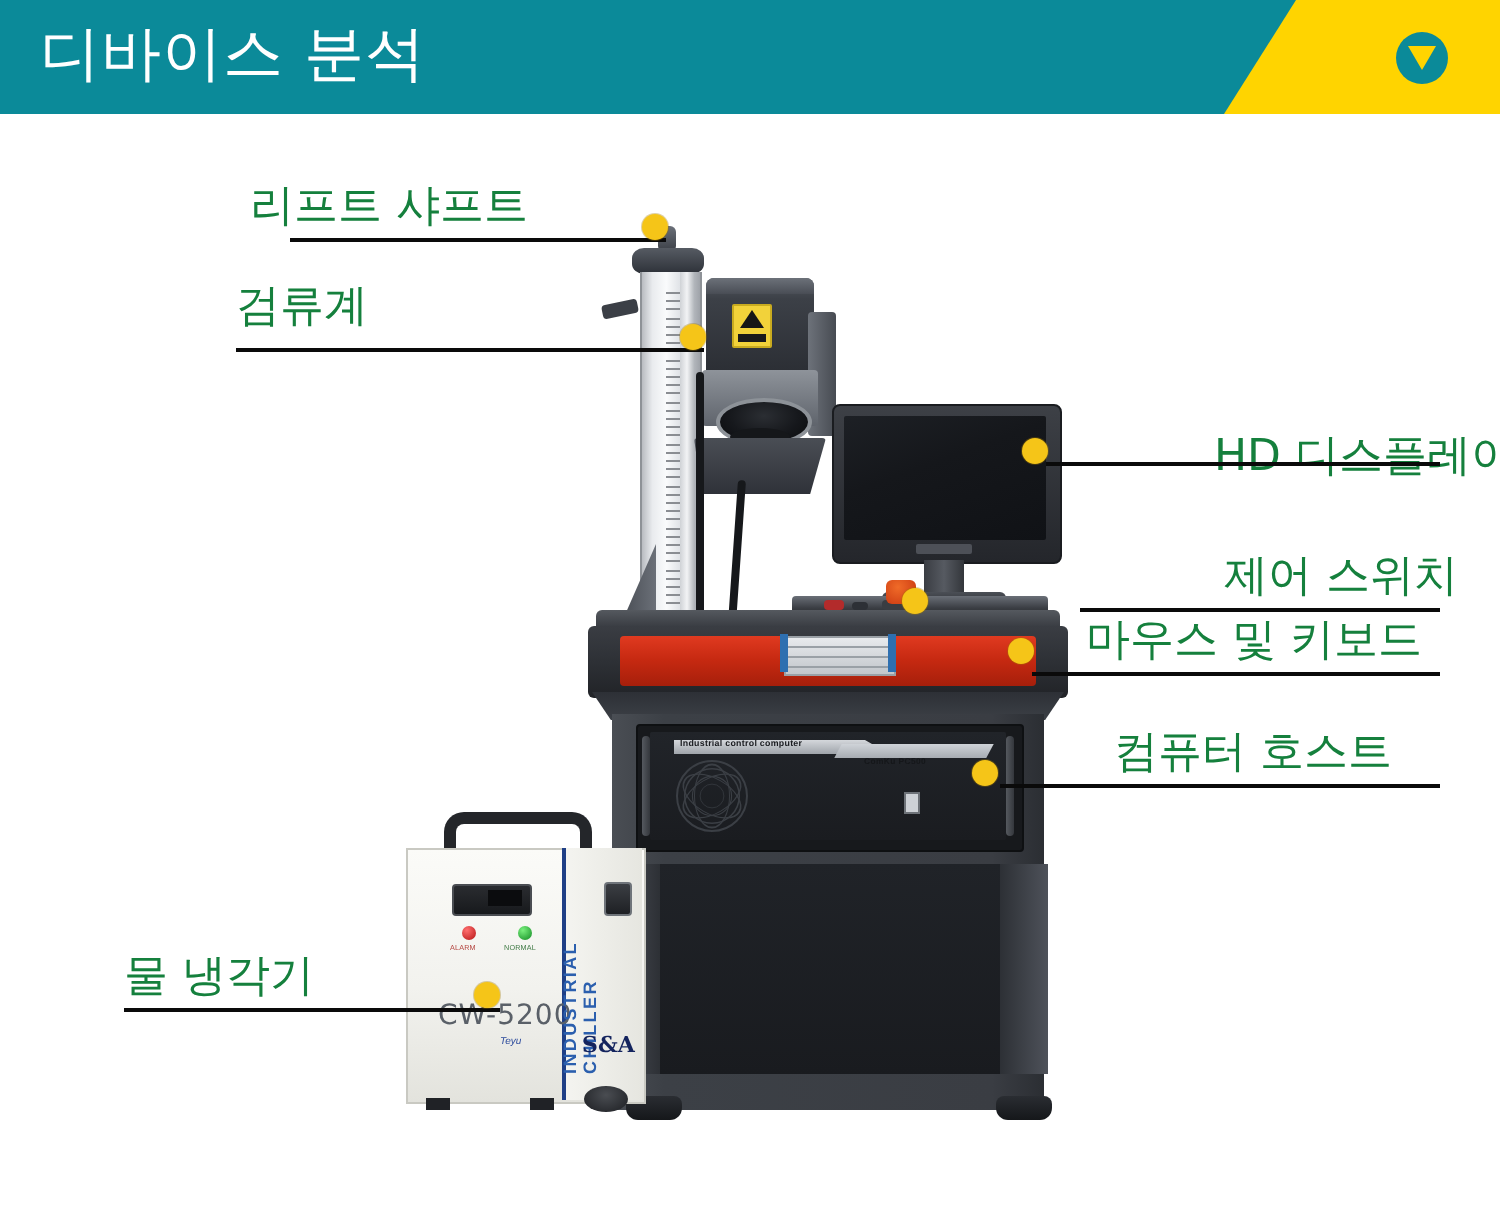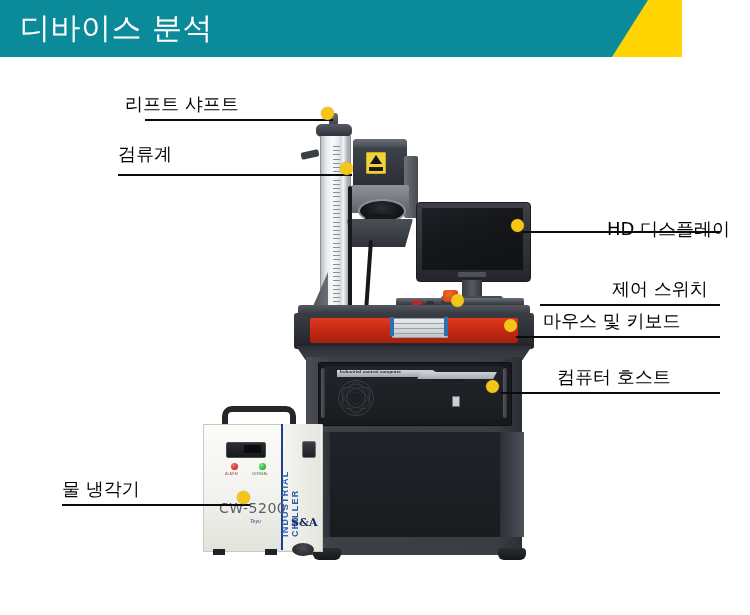--- a/index.html
+++ b/index.html
@@ -7,44 +7,44 @@
   body{
     width:750px;height:615px;
     background:#ffffff;
     font-family:"Liberation Sans","DejaVu Sans",sans-serif;
     overflow:hidden;
     position:relative;
   }
   #page{position:relative;width:750px;height:615px;overflow:hidden;background:#fff;}
 
   
-  .header{position:absolute;left:0;top:0;width:682px;height:57px;overflow:hidden;}
+  .header{position:absolute;left:0;top:0;width:750px;height:57px;overflow:hidden;}
   .header-teal{position:absolute;left:0;top:0;width:750px;height:57px;background:#0b8a99;}
   .header-yellow{
     position:absolute;top:0;left:612px;width:138px;height:57px;
     background:#ffd400;
     clip-path:polygon(36px 0,138px 0,138px 57px,0px 57px);
   }
   .header-title{
     position:absolute;left:20px;top:7px;
     font-size:30px;line-height:42px;color:#ffffff;
     font-family:"DejaVu Sans","Liberation Sans",sans-serif;
     letter-spacing:0.5px;white-space:nowrap;
   }
   .header-badge{
     position:absolute;left:698px;top:16px;width:26px;height:26px;
     border-radius:50%;background:#0b8a99;
   }
   .header-badge svg{position:absolute;left:6px;top:7px;}
 
   
   .lbl{
-    position:absolute;color:#000000;white-space:nowrap;
+    position:absolute;color:#15803d;white-space:nowrap;
     font-family:"DejaVu Sans","Liberation Sans",sans-serif;
-    font-size:18px;line-height:22px;text-align:right;
+    font-size:22px;line-height:22px;text-align:right;
   }
   .leader{position:absolute;background:#0a0a0a;height:2px;}
   .dot{position:absolute;width:13px;height:13px;border-radius:50%;
        background:#f5c518;box-shadow:0 0 0 0.5px rgba(160,120,0,.35);}
 
   
   .machine{position:absolute;left:0;top:0;width:750px;height:615px;}
 
   
   .col-cap{position:absolute;left:316px;top:124px;width:36px;height:13px;

